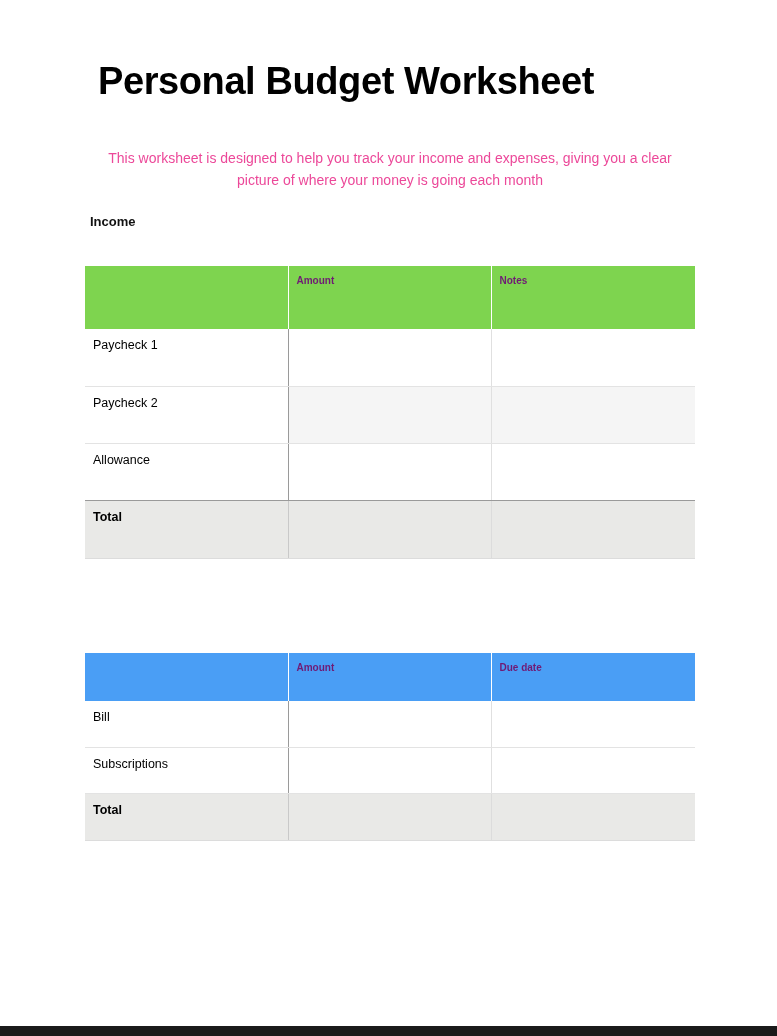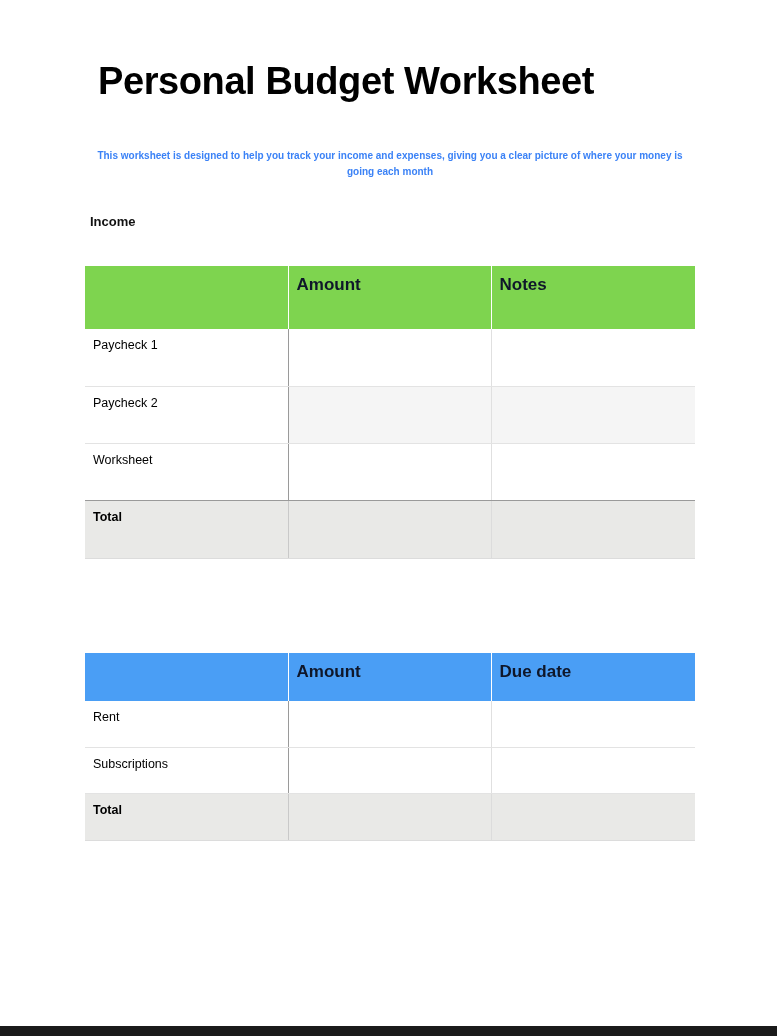--- a/index.html
+++ b/index.html
@@ -40,23 +40,23 @@
     color: #000000;
     line-height: 1.15;
   }
 
   .doc-subtitle {
     position: absolute;
     left: 88px;
     top: 148px;
     width: 604px;
     text-align: center;
-    font-size: 10px;
-    font-weight: bold;
-    color: #3b82f6;
+    font-size: 14px;
+    font-weight: normal;
+    color: #ec4899;
     line-height: 1.55;
   }
 
   .section-label {
     position: absolute;
     left: 90px;
     font-size: 13px;
     font-weight: bold;
     color: #111111;
     white-space: nowrap;
@@ -91,23 +91,23 @@
     margin: 0;
     vertical-align: top;
     text-align: left;
     font-weight: normal;
     box-sizing: border-box;
     overflow: hidden;
   }
 
   
   tr.hdr th {
-    color: #0f172a;
-    font-weight: bold;
-    font-size: 17px;
+    color: #701a75;
+    font-weight: bold;
+    font-size: 10px;
     border-right: 1px solid rgba(255,255,255,0.92);
   }
   tr.hdr th:last-child { border-right: none; }
 
   #income-table tr.hdr th  { background: #7ed44f; height: 63px; }
   #expense-table tr.hdr th { background: #4a9ef5; height: 48px; }
 
   
   tr.data td {
     border-bottom: 1px solid #e3e3e3;
@@ -176,21 +176,21 @@
         <td class="col1">Paycheck 1</td>
         <td class="col2"></td>
         <td class="col3"></td>
       </tr>
       <tr class="data alt">
         <td class="col1">Paycheck 2</td>
         <td class="col2"></td>
         <td class="col3"></td>
       </tr>
       <tr class="data last">
-        <td class="col1">Worksheet</td>
+        <td class="col1">Allowance</td>
         <td class="col2"></td>
         <td class="col3"></td>
       </tr>
       <tr class="total">
         <td class="col1">Total</td>
         <td class="col2"></td>
         <td class="col3"></td>
       </tr>
     </tbody>
   </table>
@@ -204,21 +204,21 @@
       </colgroup>
     <thead>
       <tr class="hdr">
         <th class="col1"></th>
         <th class="col2">Amount</th>
         <th class="col3">Due date</th>
       </tr>
     </thead>
     <tbody>
       <tr class="data">
-        <td class="col1">Rent</td>
+        <td class="col1">Bill</td>
         <td class="col2"></td>
         <td class="col3"></td>
       </tr>
       <tr class="data">
         <td class="col1">Subscriptions</td>
         <td class="col2"></td>
         <td class="col3"></td>
       </tr>
       <tr class="total">
         <td class="col1">Total</td>

